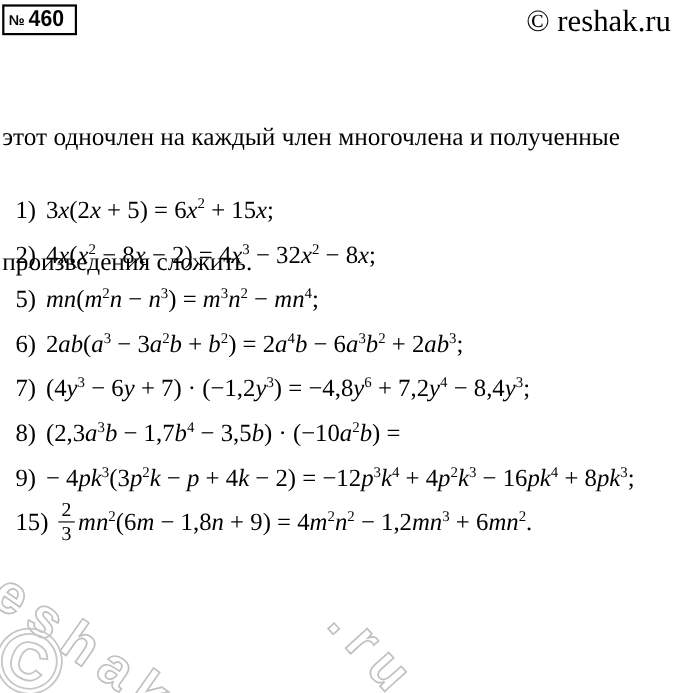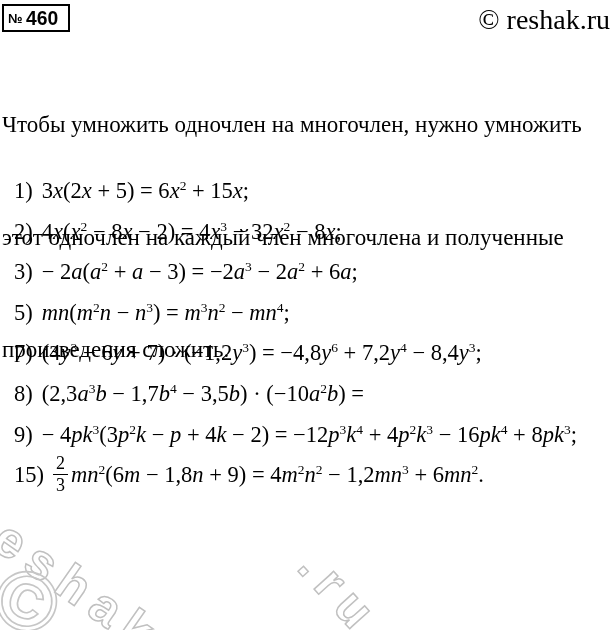--- a/index.html
+++ b/index.html
@@ -71,27 +71,26 @@
 <div class="wm wm-symbol">©</div>
 <div class="wm wm-frag">.ru</div>
 
 <div class="problem-box">
   <span class="numero">№</span>
   <span class="num">460</span>
 </div>
 <div class="site-credit">© reshak.ru</div>
 
 <div class="intro">
-  <div>Чтобы умножить одночлен на многочлен, нужно умножить</div>
   <div>этот одночлен на каждый член многочлена и полученные</div>
   <div>произведения сложить.</div>
 </div>
 
 <div class="solutions">
     <div class="eq-line"><span class="eq-label">1)</span><span class="eq-expr">3<i>x</i>(2<i>x</i> + 5) = 6<i>x</i><sup>2</sup> + 15<i>x</i>;</span></div>
     <div class="eq-line"><span class="eq-label">2)</span><span class="eq-expr">4<i>x</i>(<i>x</i><sup>2</sup> − 8<i>x</i> − 2) = 4<i>x</i><sup>3</sup> − 32<i>x</i><sup>2</sup> − 8<i>x</i>;</span></div>
-    <div class="eq-line"><span class="eq-label">3)</span><span class="eq-expr">− 2<i>a</i>(<i>a</i><sup>2</sup> + <i>a</i> − 3) = −2<i>a</i><sup>3</sup> − 2<i>a</i><sup>2</sup> + 6<i>a</i>;</span></div>
     <div class="eq-line"><span class="eq-label">5)</span><span class="eq-expr"><i>m</i><i>n</i>(<i>m</i><sup>2</sup><i>n</i> − <i>n</i><sup>3</sup>) = <i>m</i><sup>3</sup><i>n</i><sup>2</sup> − <i>m</i><i>n</i><sup>4</sup>;</span></div>
+    <div class="eq-line"><span class="eq-label">6)</span><span class="eq-expr">2<i>a</i><i>b</i>(<i>a</i><sup>3</sup> − 3<i>a</i><sup>2</sup><i>b</i> + <i>b</i><sup>2</sup>) = 2<i>a</i><sup>4</sup><i>b</i> − 6<i>a</i><sup>3</sup><i>b</i><sup>2</sup> + 2<i>a</i><i>b</i><sup>3</sup>;</span></div>
     <div class="eq-line"><span class="eq-label">7)</span><span class="eq-expr">(4<i>y</i><sup>3</sup> − 6<i>y</i> + 7) · (−1,2<i>y</i><sup>3</sup>) = −4,8<i>y</i><sup>6</sup> + 7,2<i>y</i><sup>4</sup> − 8,4<i>y</i><sup>3</sup>;</span></div>
     <div class="eq-line"><span class="eq-label">8)</span><span class="eq-expr">(2,3<i>a</i><sup>3</sup><i>b</i> − 1,7<i>b</i><sup>4</sup> − 3,5<i>b</i>) · (−10<i>a</i><sup>2</sup><i>b</i>) =</span></div>
     <div class="eq-line"><span class="eq-label">9)</span><span class="eq-expr">− 4<i>p</i><i>k</i><sup>3</sup>(3<i>p</i><sup>2</sup><i>k</i> − <i>p</i> + 4<i>k</i> − 2) = −12<i>p</i><sup>3</sup><i>k</i><sup>4</sup> + 4<i>p</i><sup>2</sup><i>k</i><sup>3</sup> − 16<i>p</i><i>k</i><sup>4</sup> + 8<i>p</i><i>k</i><sup>3</sup>;</span></div>
     <div class="eq-line"><span class="eq-label">15)</span><span class="eq-expr"><span class="frac"><span class="num">2</span><span class="den">3</span></span><i>m</i><i>n</i><sup>2</sup>(6<i>m</i> − 1,8<i>n</i> + 9) = 4<i>m</i><sup>2</sup><i>n</i><sup>2</sup> − 1,2<i>m</i><i>n</i><sup>3</sup> + 6<i>m</i><i>n</i><sup>2</sup>.</span></div>
   </div>
 
 </body></html>

